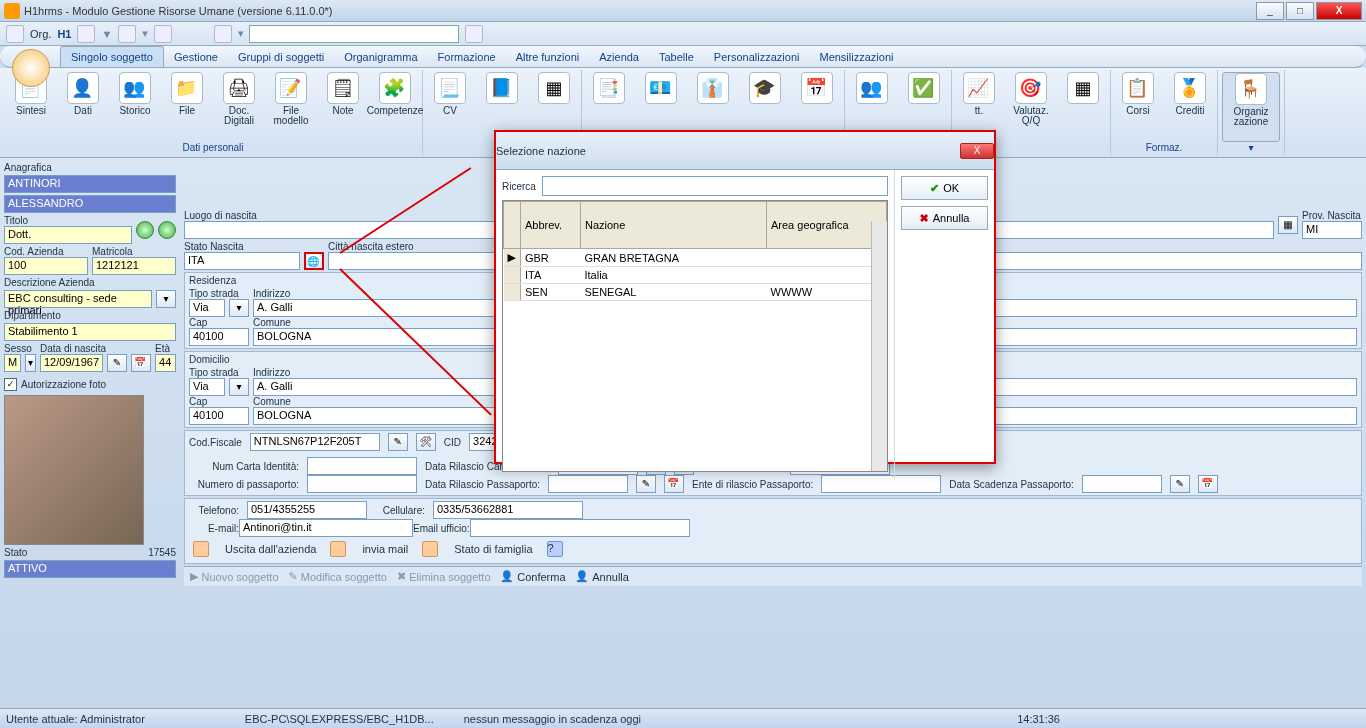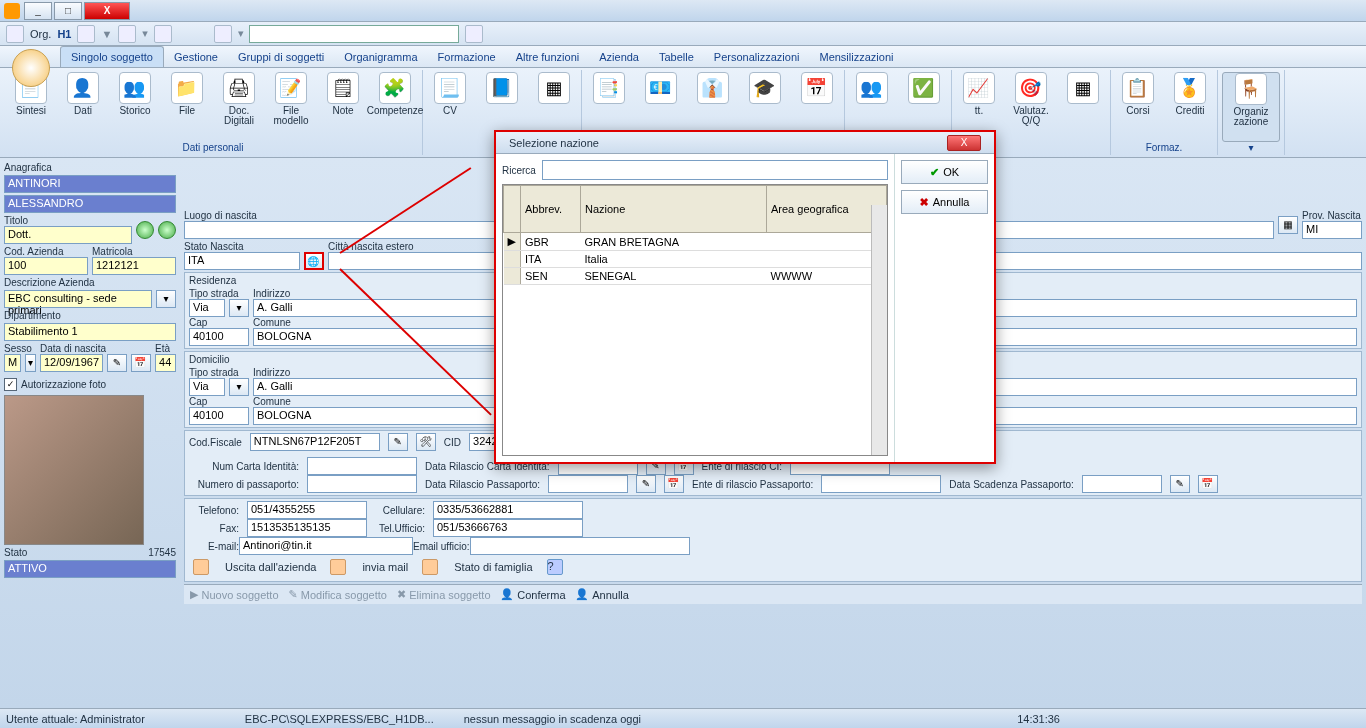--- a/index.html
+++ b/index.html
@@ -7,21 +7,21 @@
 .titlebar { background: linear-gradient(#dde8f4,#c0d5ec); height: 22px; display: flex; align-items: center; padding: 0 4px; border-bottom: 1px solid #9ab; }
 .titlebar .icon { width: 16px; height: 16px; background: #f90; border-radius: 3px; margin-right: 4px; }
 .titlebar .title { flex: 1; color: #333; }
 .winbtns { display: flex; gap: 2px; }
 .winbtn { width: 28px; height: 18px; border: 1px solid #89a; background: linear-gradient(#fafcff,#d5e3f2); text-align: center; line-height: 16px; font-size: 10px; color: #333; }
 .winbtn.close { background: linear-gradient(#f55,#c00); color: #fff; width: 46px; font-weight: bold; }
 .topstrip { height: 24px; background: linear-gradient(#e8f0fa,#d5e3f2); border-bottom: 1px solid #9ab; display: flex; align-items: center; padding: 0 6px; gap: 6px; }
 .topstrip .lbl { color: #234; }
 .topstrip .iconbtn { width: 18px; height: 18px; background: #eef; border: 1px solid #abc; border-radius: 2px; }
 .topstrip input { height: 18px; border: 1px solid #7a9; background: #fff; padding: 0 2px; }
-.menustrip { height: 22px; background: linear-gradient(#f0f6fd,#dbe7f4); display: flex; align-items: flex-end; padding-left: 60px; border-bottom: 1px solid #9ab; gap: 0; }
+.menustrip { height: 22px; background: linear-gradient(#f0f6fd,#dbe7f4); display: flex; align-items: flex-end; padding-left: 60px; border-bottom: 1px solid #9ab; gap: 0; border-radius: 11px; }
 .menutab { padding: 4px 10px; color: #15428b; cursor: default; }
 .menutab.active { background: #c9dff6; border: 1px solid #9ab; border-bottom: none; border-radius: 3px 3px 0 0; }
 .qat { position: absolute; left: 6px; top: 46px; width: 50px; height: 44px; display: flex; align-items: center; justify-content: center; }
 .qat .big { width: 38px; height: 38px; border-radius: 19px; background: radial-gradient(#fff,#f5c160); border: 1px solid #c9a050; }
 .ribbon { height: 90px; background: linear-gradient(#eaf2fb,#d2e1f2); border-bottom: 1px solid #9ab; display: flex; align-items: stretch; padding: 2px 4px; gap: 0; }
 .rgroup { display: flex; flex-direction: column; align-items: center; border-right: 1px solid #b5c8de; padding: 2px 4px; }
 .rgroup .icons { display: flex; gap: 6px; flex: 1; }
 .ritem { display: flex; flex-direction: column; align-items: center; gap: 2px; width: 46px; }
 .ritem .ic { width: 32px; height: 32px; background: #fff; border: 1px solid #abc; border-radius: 4px; display:flex;align-items:center;justify-content:center;font-size:18px; }
 .ritem .lb { font-size: 10px; color: #234; text-align: center; line-height: 1.0; }
@@ -43,21 +43,21 @@
 .globe { border: 2px solid #d00; }
 .actrow { display: flex; gap: 14px; align-items: center; padding: 4px; }
 .actbtn { display: flex; align-items: center; gap: 16px; color: #234; }
 .actbtn .ic { width: 16px; height: 16px; background: #fc9; border: 1px solid #c96; border-radius: 2px; }
 .footerbar { display: flex; gap: 10px; padding: 3px 6px; background: #dbe7f4; border-top: 1px solid #9ab; }
 .footerbar .fbtn { display: flex; align-items: center; gap: 3px; color: #8899aa; }
 .statusbar { position: absolute; bottom: 0; left: 0; right: 0; height: 20px; background: linear-gradient(#dde8f4,#c0d5ec); border-top: 1px solid #9ab; display: flex; align-items: center; padding: 0 6px; color: #234; gap: 30px; }
 
 
 .modal-frame { position: absolute; left: 494px; top: 130px; width: 502px; height: 334px; border: 2px solid #d00; background: #fff; box-shadow: 0 4px 14px rgba(0,0,0,.4); z-index: 50; }
-.modal-title { height: 22px; background: linear-gradient(#e8f0fa,#cdddee); display: flex; align-items: center; padding: 0 13px; border-bottom: 1px solid #9ab; }
+.modal-title { height: 38px; background: linear-gradient(#e8f0fa,#cdddee); display: flex; align-items: center; padding: 0 0; border-bottom: 1px solid #9ab; }
 .modal-title .t { flex: 1; color: #234; font-weight: normal; }
 .modal-title .x { width: 34px; height: 16px; background: linear-gradient(#f77,#c33); color: #fff; text-align: center; border: 1px solid #a22; border-radius: 2px; font-size: 10px; line-height: 14px; }
 .modal-body { display: flex; height: calc(100% - 22px); }
 .mleft { flex: 1; padding: 6px; display: flex; flex-direction: column; gap: 4px; }
 .mright { width: 100px; padding: 6px; display: flex; flex-direction: column; gap: 6px; border-left: 1px solid #cdd; }
 .mbtn { height: 24px; border: 1px solid #9ab; background: linear-gradient(#fff,#e3edf7); display: flex; align-items: center; justify-content: center; gap: 4px; }
 .grid { border: 1px solid #888; flex: 1; position: relative; background: #fff; }
 .grid table { width: 100%; border-collapse: collapse; }
 .grid th { background: #ece9d8; border: 1px solid #aca899; text-align: left; padding: 17px 4px; font-weight: normal; }
 .grid td { border-bottom: 1px solid #ddd; padding: 2px 4px; }
@@ -67,20 +67,21 @@
 
 .callout { position: absolute; z-index: 49; }
 .line1 { left: 340px; top: 252px; width: 156px; height: 2px; background: #d00; transform: rotate(-33deg); transform-origin: left center; }
 .line2 { left: 340px; top: 268px; width: 210px; height: 2px; background: #d00; transform: rotate(44deg); transform-origin: left center; }
 </style>
 </head>
 <body>
 
 <div class="titlebar">
   <div class="icon"></div>
+  <div class="title">H1hrms - Modulo Gestione Risorse Umane (versione 6.11.0.0*)</div>
   <div class="winbtns">
     <div class="winbtn">_</div>
     <div class="winbtn">□</div>
     <div class="winbtn close">X</div>
   </div>
 </div>
 
 <div class="topstrip">
   <span class="iconbtn"></span>
   <span class="lbl">Org.</span>
@@ -429,26 +430,20 @@
           <div class="smallbtn">📅</div>
       </div>
     </div>
 
     <div class="groupbox">
       <div class="row" style="gap:8px">
         <span class="fieldlbl" style="width:50px;text-align:right">Telefono:</span>
           <div class="txt" style="width:120px">051/4355255</div>
         <span class="fieldlbl" style="width:50px;text-align:right">Cellulare:</span>
           <div class="txt" style="width:150px">0335/53662881</div>
-      </div>
-      <div class="row" style="gap:8px">
-        <span class="fieldlbl" style="width:50px;text-align:right">Fax:</span>
-          <div class="txt" style="width:120px">1513535135135</div>
-        <span class="fieldlbl" style="width:50px;text-align:right">Tel.Ufficio:</span>
-          <div class="txt" style="width:150px">051/53666763</div>
       </div>
       <div class="row" style="gap:0">
         <span class="fieldlbl" style="width:50px;text-align:right">E-mail:</span>
           <div class="txt" style="width:174px">Antinori@tin.it</div>
         <span class="fieldlbl">Email ufficio:</span>
           <div class="txt" style="width:220px"></div>
       </div>
       <div class="actrow">
         <div class="actbtn">
             <div class="ic"></div>

